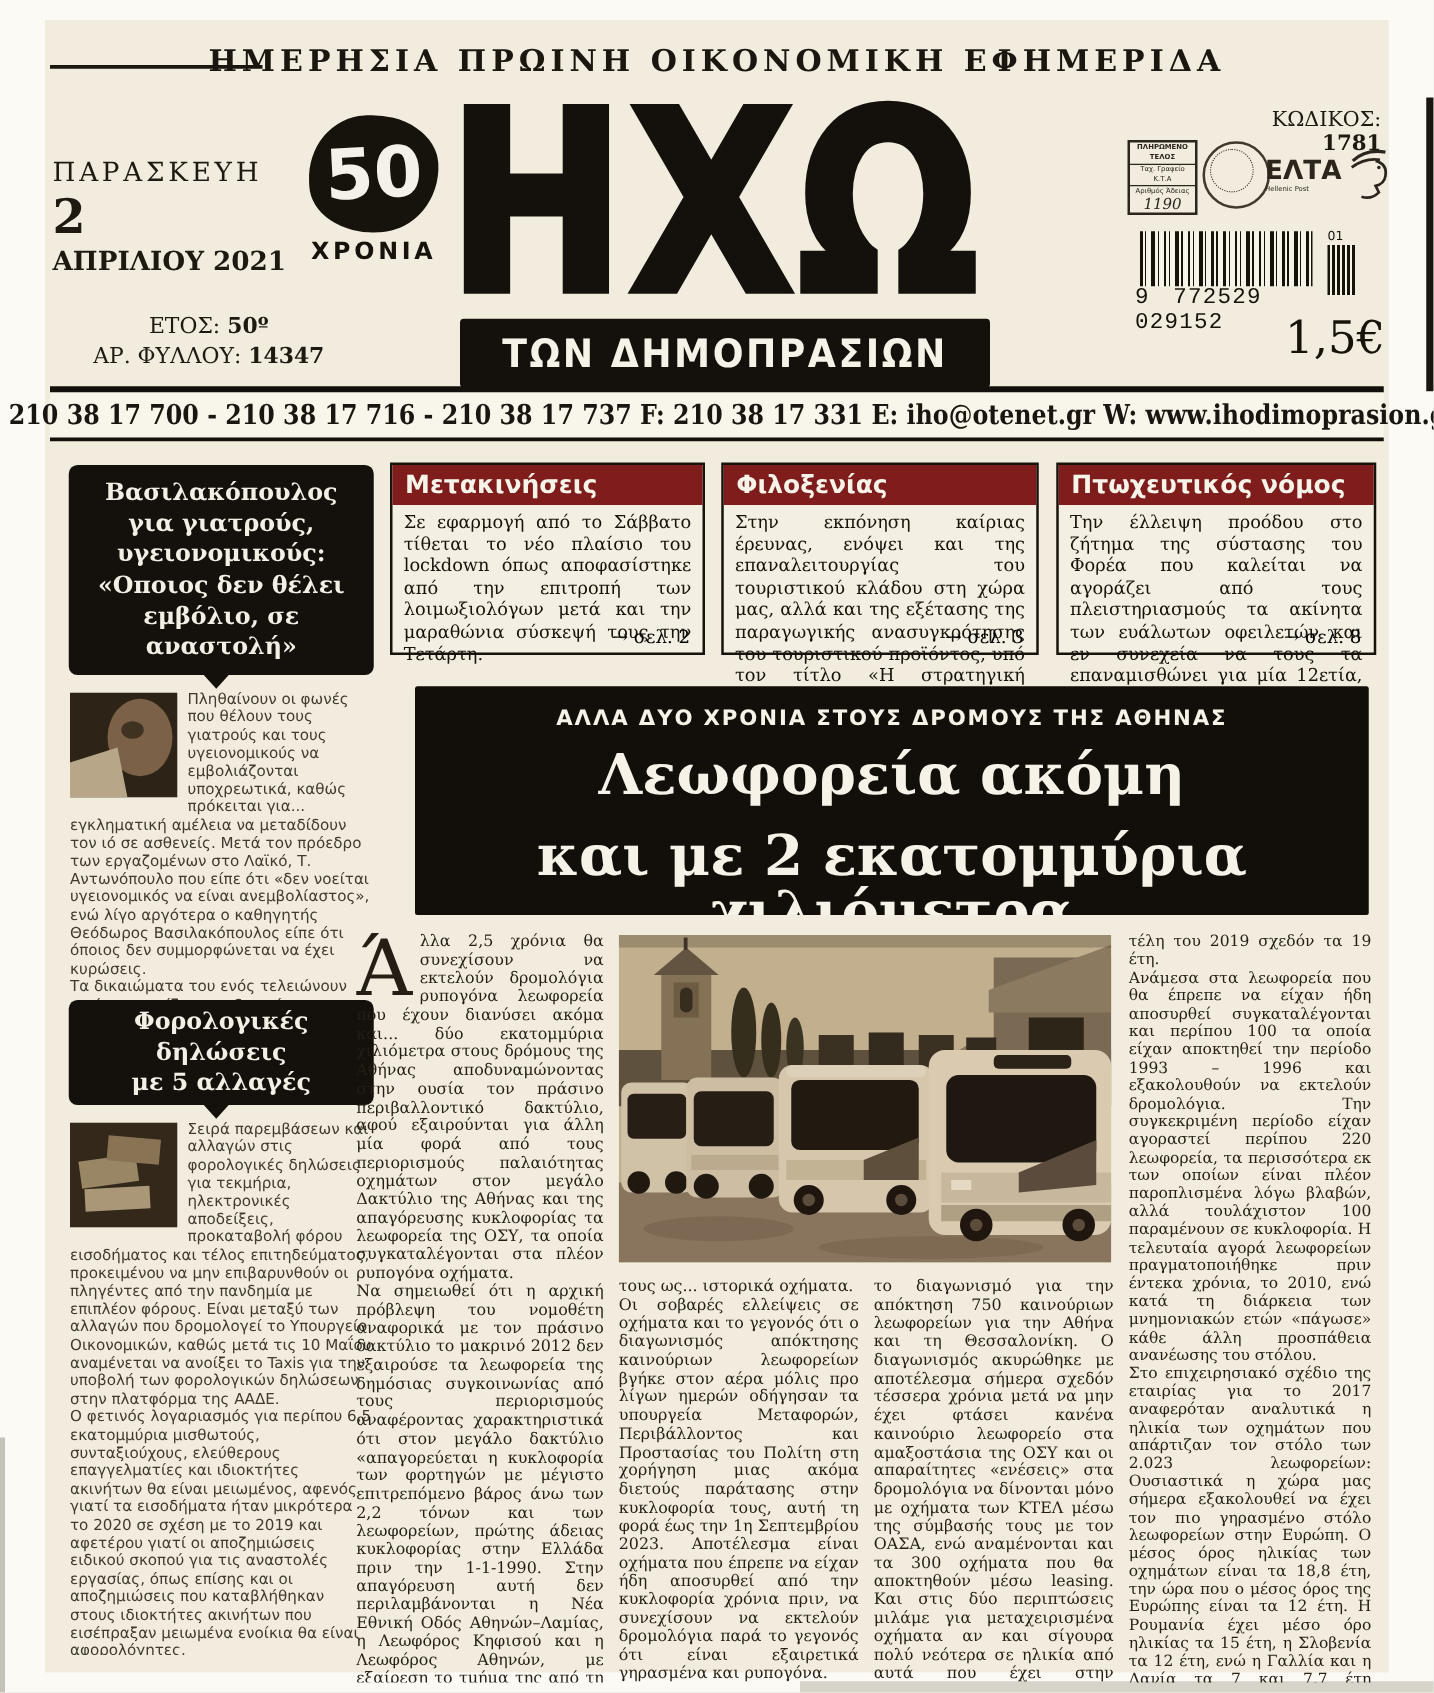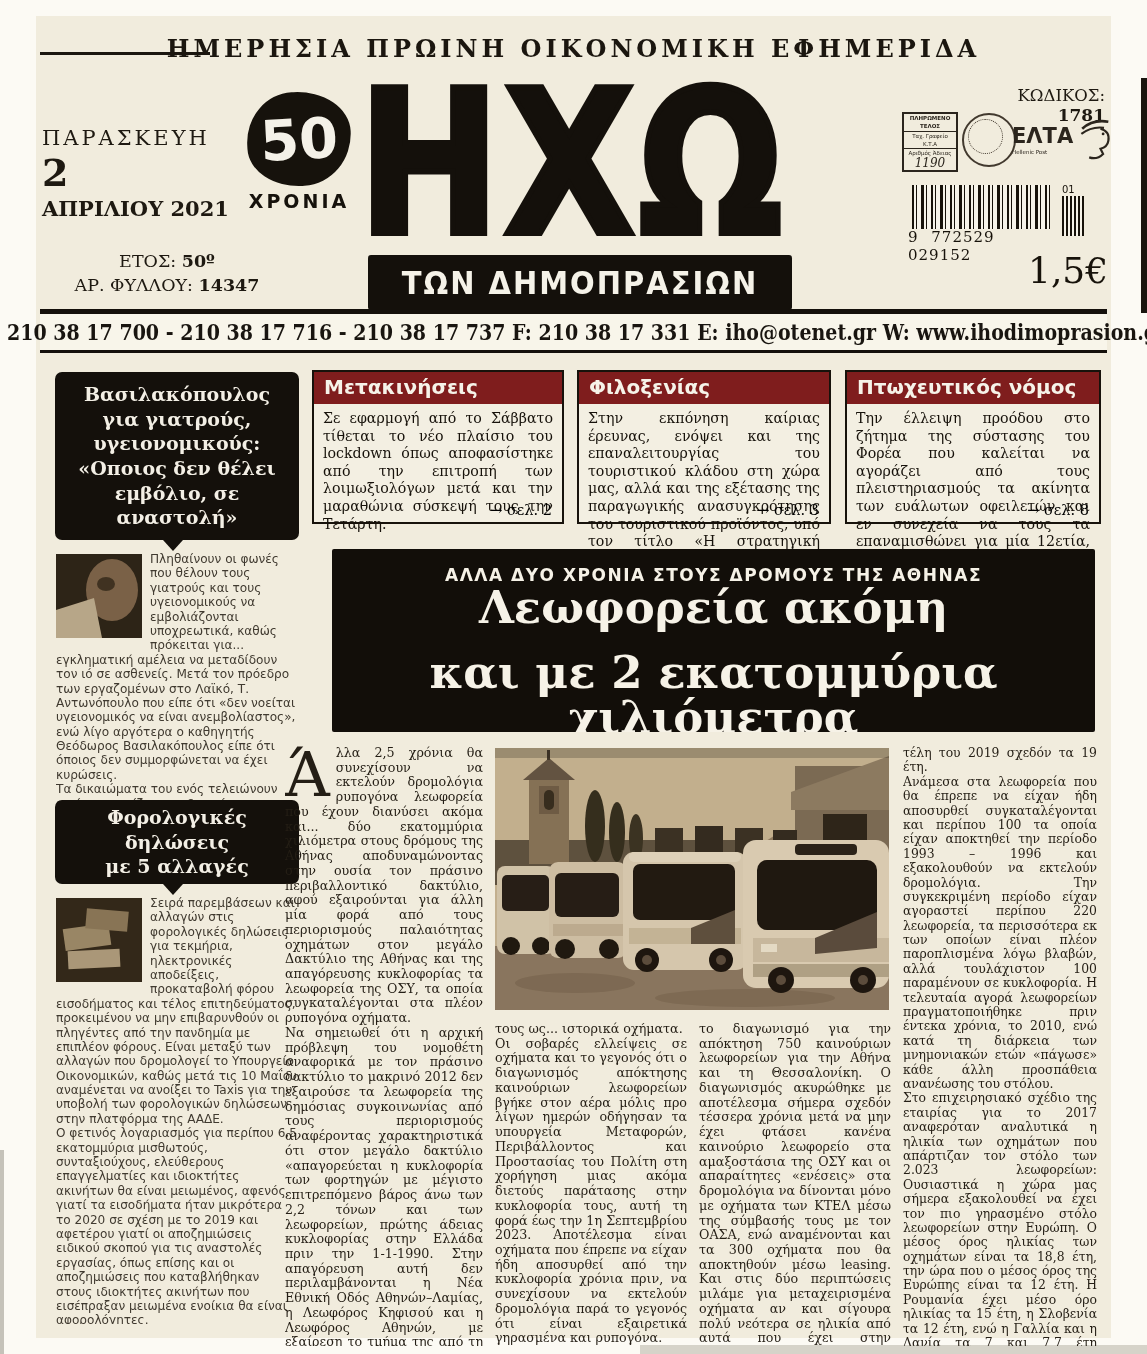--- a/index.html
+++ b/index.html
@@ -51,21 +51,21 @@
 
   #round-stamp{left:962px;top:113px;width:50px;height:50px;border:2.5px solid #42392e;border-radius:50%;}
   #round-stamp .inner{margin:4px;width:33px;height:33px;border:1.5px dotted #42392e;border-radius:50%;}
 
   #elta-block{left:1012px;top:112px;width:100px;height:56px;display:flex;align-items:center;gap:4px;color:#2b251d;}
   #elta-name{font-family:"DejaVu Sans","Liberation Sans",sans-serif;font-weight:bold;font-size:21px;line-height:1;}
   #elta-sub{font-size:5.5px;font-family:"DejaVu Sans",sans-serif;margin-top:2px;}
 
   #barcode-main{left:912px;top:185px;width:138px;height:44px;
     background:repeating-linear-gradient(90deg,#17120a 0 2px,#f6f3e9 2px 4px,#17120a 4px 5px,#f6f3e9 5px 9px,#17120a 9px 12px,#f6f3e9 12px 14px,#17120a 14px 15px,#f6f3e9 15px 19px);}
-  #barcode-number{left:908px;top:228px;width:150px;font-size:15px;letter-spacing:1px;word-spacing:7px;color:#17120a;}
+  #barcode-number{left:908px;top:228px;width:150px;font-size:18px;letter-spacing:1px;word-spacing:7px;color:#17120a;font-family:Liberation Mono, monospace;}
   #barcode-mini{left:1062px;top:196px;width:22px;height:40px;
     background:repeating-linear-gradient(90deg,#17120a 0 2px,#f6f3e9 2px 4px,#17120a 4px 6px,#f6f3e9 6px 8px);}
   #barcode-mini-label{left:1062px;top:184px;width:22px;font-size:10px;font-family:"DejaVu Sans",sans-serif;color:#17120a;}
   #price{left:1028px;top:250px;width:80px;font-size:36px;color:#17120a;}
 
   
   #contact-bar{left:40px;top:309px;width:1067px;}
   #contact-bar .bar-top{height:5px;background:#14100b;}
   #contact-bar .band{height:36px;background:#f8f5ea;display:flex;align-items:center;justify-content:center;}
   #contact-bar .band span{font-weight:bold;font-size:19px;color:#191510;transform:scaleY(1.15);white-space:nowrap;}
@@ -98,21 +98,21 @@
                  font-weight:bold;font-size:20px;padding:3px 10px 5px;}
   .newsbox .nbody{padding:6px 9px;font-size:14.2px;line-height:1.24;text-align:justify;color:#17120b;}
   .newsbox .pref{position:absolute;right:10px;bottom:4px;font-size:14.5px;color:#000000;}
 
   
   #mainhead{left:332px;top:549px;width:763px;height:183px;background:#120e09;border-radius:2px;
             text-align:center;color:#f6f2e7;overflow:hidden;}
   #mainhead .kicker{margin-top:16px;font-family:"DejaVu Sans","Liberation Sans",sans-serif;font-weight:bold;
                     font-size:17px;letter-spacing:1.5px;}
   #mainhead .hl{font-weight:bold;font-size:45px;line-height:1.0;}
-  #mainhead .hl1{}
+  #mainhead .hl1{margin-top:12px;}
   #mainhead .hl2{margin-top:20px;}
 
   
   #mainbody{left:285px;top:746px;width:812px;height:600px;}
   .col{position:absolute;top:0;font-size:12.7px;line-height:1.16;text-align:justify;color:#241e15;overflow:hidden;}
   .col p{margin:0;}
   #col1{left:0;width:198px;height:600px;}
   #photo{left:210px;top:2px;width:394px;height:262px;}
   #col2{left:210px;top:276px;width:192px;height:324px;}
   #col3{left:414px;top:276px;width:192px;height:324px;}

